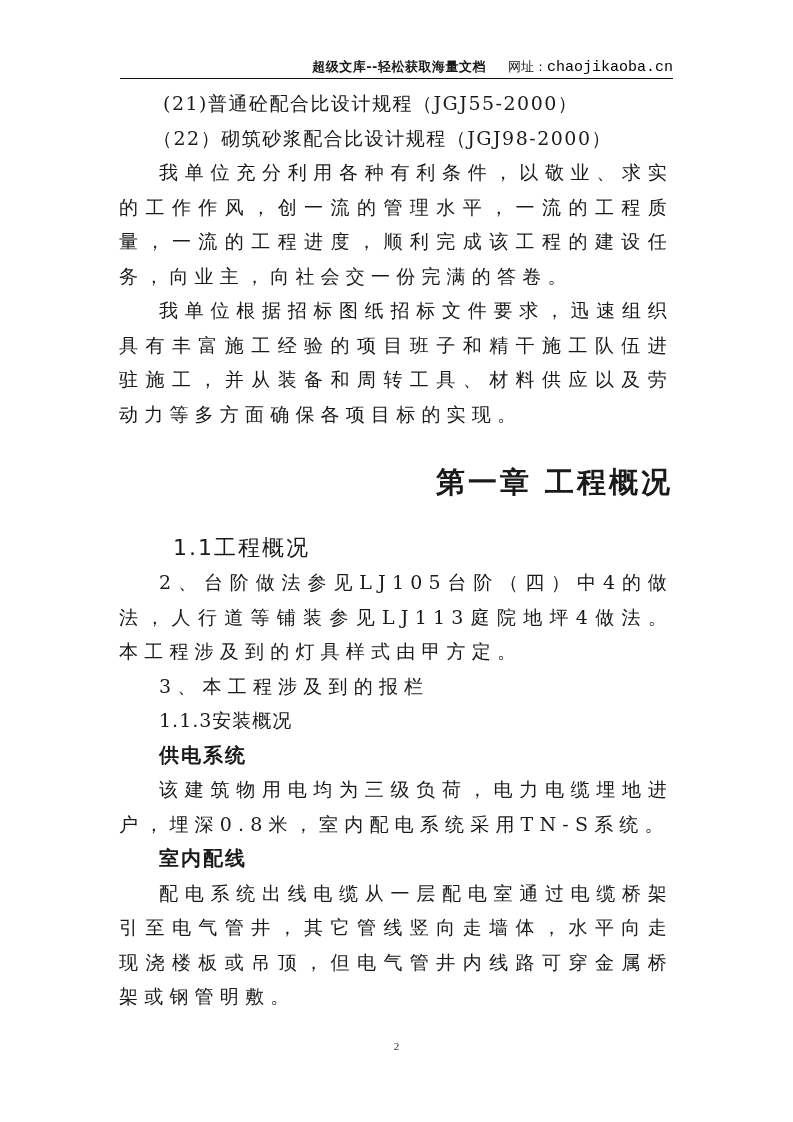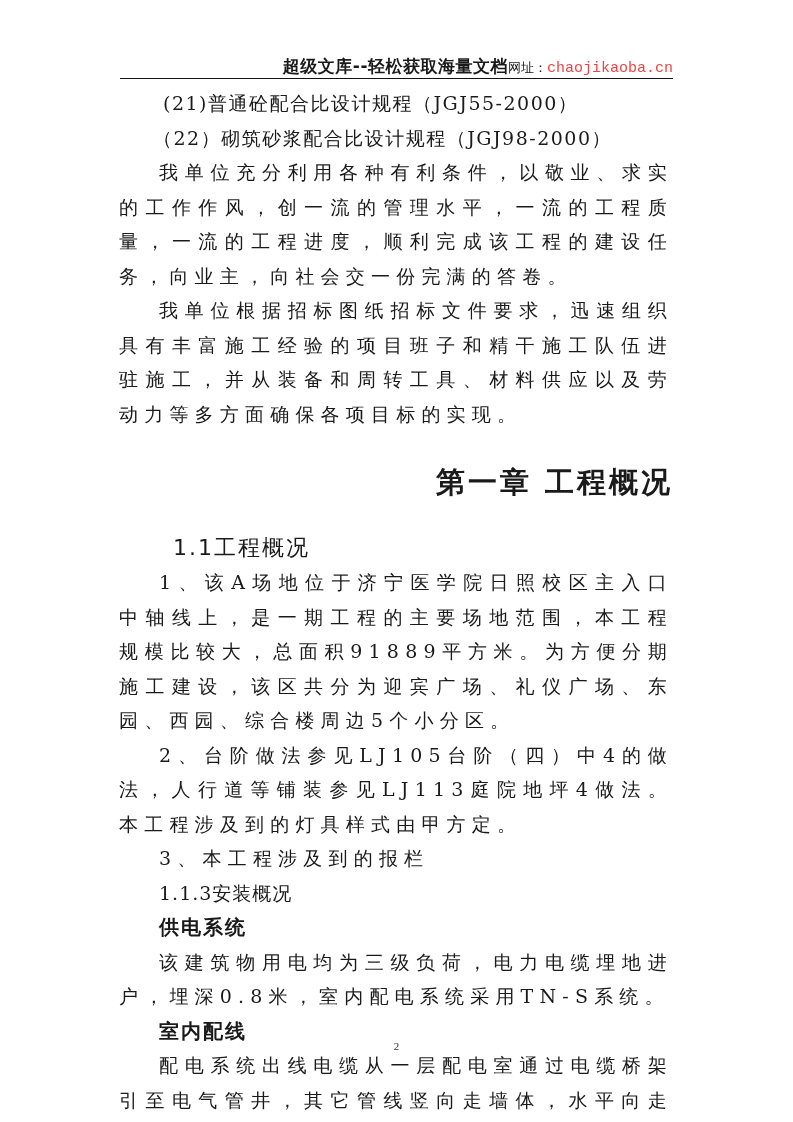--- a/index.html
+++ b/index.html
@@ -23,32 +23,33 @@
       height: 22px;
       border-bottom: 1.5px solid #111;
       text-align: right;
       font-size: 14px;
       line-height: 20px;
       white-space: nowrap;
     }
     .header .brand {
       font-family: "DejaVu Sans", sans-serif;
       font-weight: bold;
-      font-size: 17px;
+      font-size: 13px;
       letter-spacing: 0.5px;
+      margin-right: 22px;
     }
     .header .url-label {
       font-family: "DejaVu Sans", sans-serif;
       font-weight: normal;
       font-size: 13px;
     }
     .header .url {
       font-family: "Liberation Mono", "DejaVu Sans Mono", monospace;
       font-size: 15px;
-      color: #ef4444;
+      color: #000000;
     }
     .content {
       position: absolute;
       left: 119px;
       top: 86px;
       width: 554px;
     }
     .p {
       font-size: 19px;
       line-height: 34.5px;
@@ -129,21 +130,20 @@
   <p class="ref-line first">(21)普通砼配合比设计规程（JGJ55-2000）</p>
   <p class="ref-line second">（22）砌筑砂浆配合比设计规程（JGJ98-2000）</p>
 
   <p class="p indent">我单位充分利用各种有利条件，以敬业、求实的工作作风，创一流的管理水平，一流的工程质量，一流的工程进度，顺利完成该工程的建设任务，向业主，向社会交一份完满的答卷。</p>
   <p class="p indent">我单位根据招标图纸招标文件要求，迅速组织具有丰富施工经验的项目班子和精干施工队伍进驻施工，并从装备和周转工具、材料供应以及劳动力等多方面确保各项目标的实现。</p>
 
   <h1 class="chapter-title">第一章  工程概况</h1>
 
   <h2 class="section-title">1.1工程概况</h2>
 
-  <p class="p indent">1、该A场地位于济宁医学院日照校区主入口中轴线上，是一期工程的主要场地范围，本工程规模比较大，总面积91889平方米。为方便分期施工建设，该区共分为迎宾广场、礼仪广场、东园、西园、综合楼周边5个小分区。</p>
   <p class="p indent">2、台阶做法参见LJ105台阶（四）中4的做法，人行道等铺装参见LJ113庭院地坪4做法。本工程涉及到的灯具样式由甲方定。</p>
   <p class="p indent">3、本工程涉及到的报栏</p>
 
   <p class="sub-title">1.1.3安装概况</p>
 
   <p class="bold-title">供电系统</p>
   <p class="p indent">该建筑物用电均为三级负荷，电力电缆埋地进户，埋深0.8米，室内配电系统采用TN-S系统。</p>
 
   <p class="bold-title">室内配线</p>
   <p class="p indent">配电系统出线电缆从一层配电室通过电缆桥架引至电气管井，其它管线竖向走墙体，水平向走现浇楼板或吊顶，但电气管井内线路可穿金属桥架或钢管明敷。</p>

